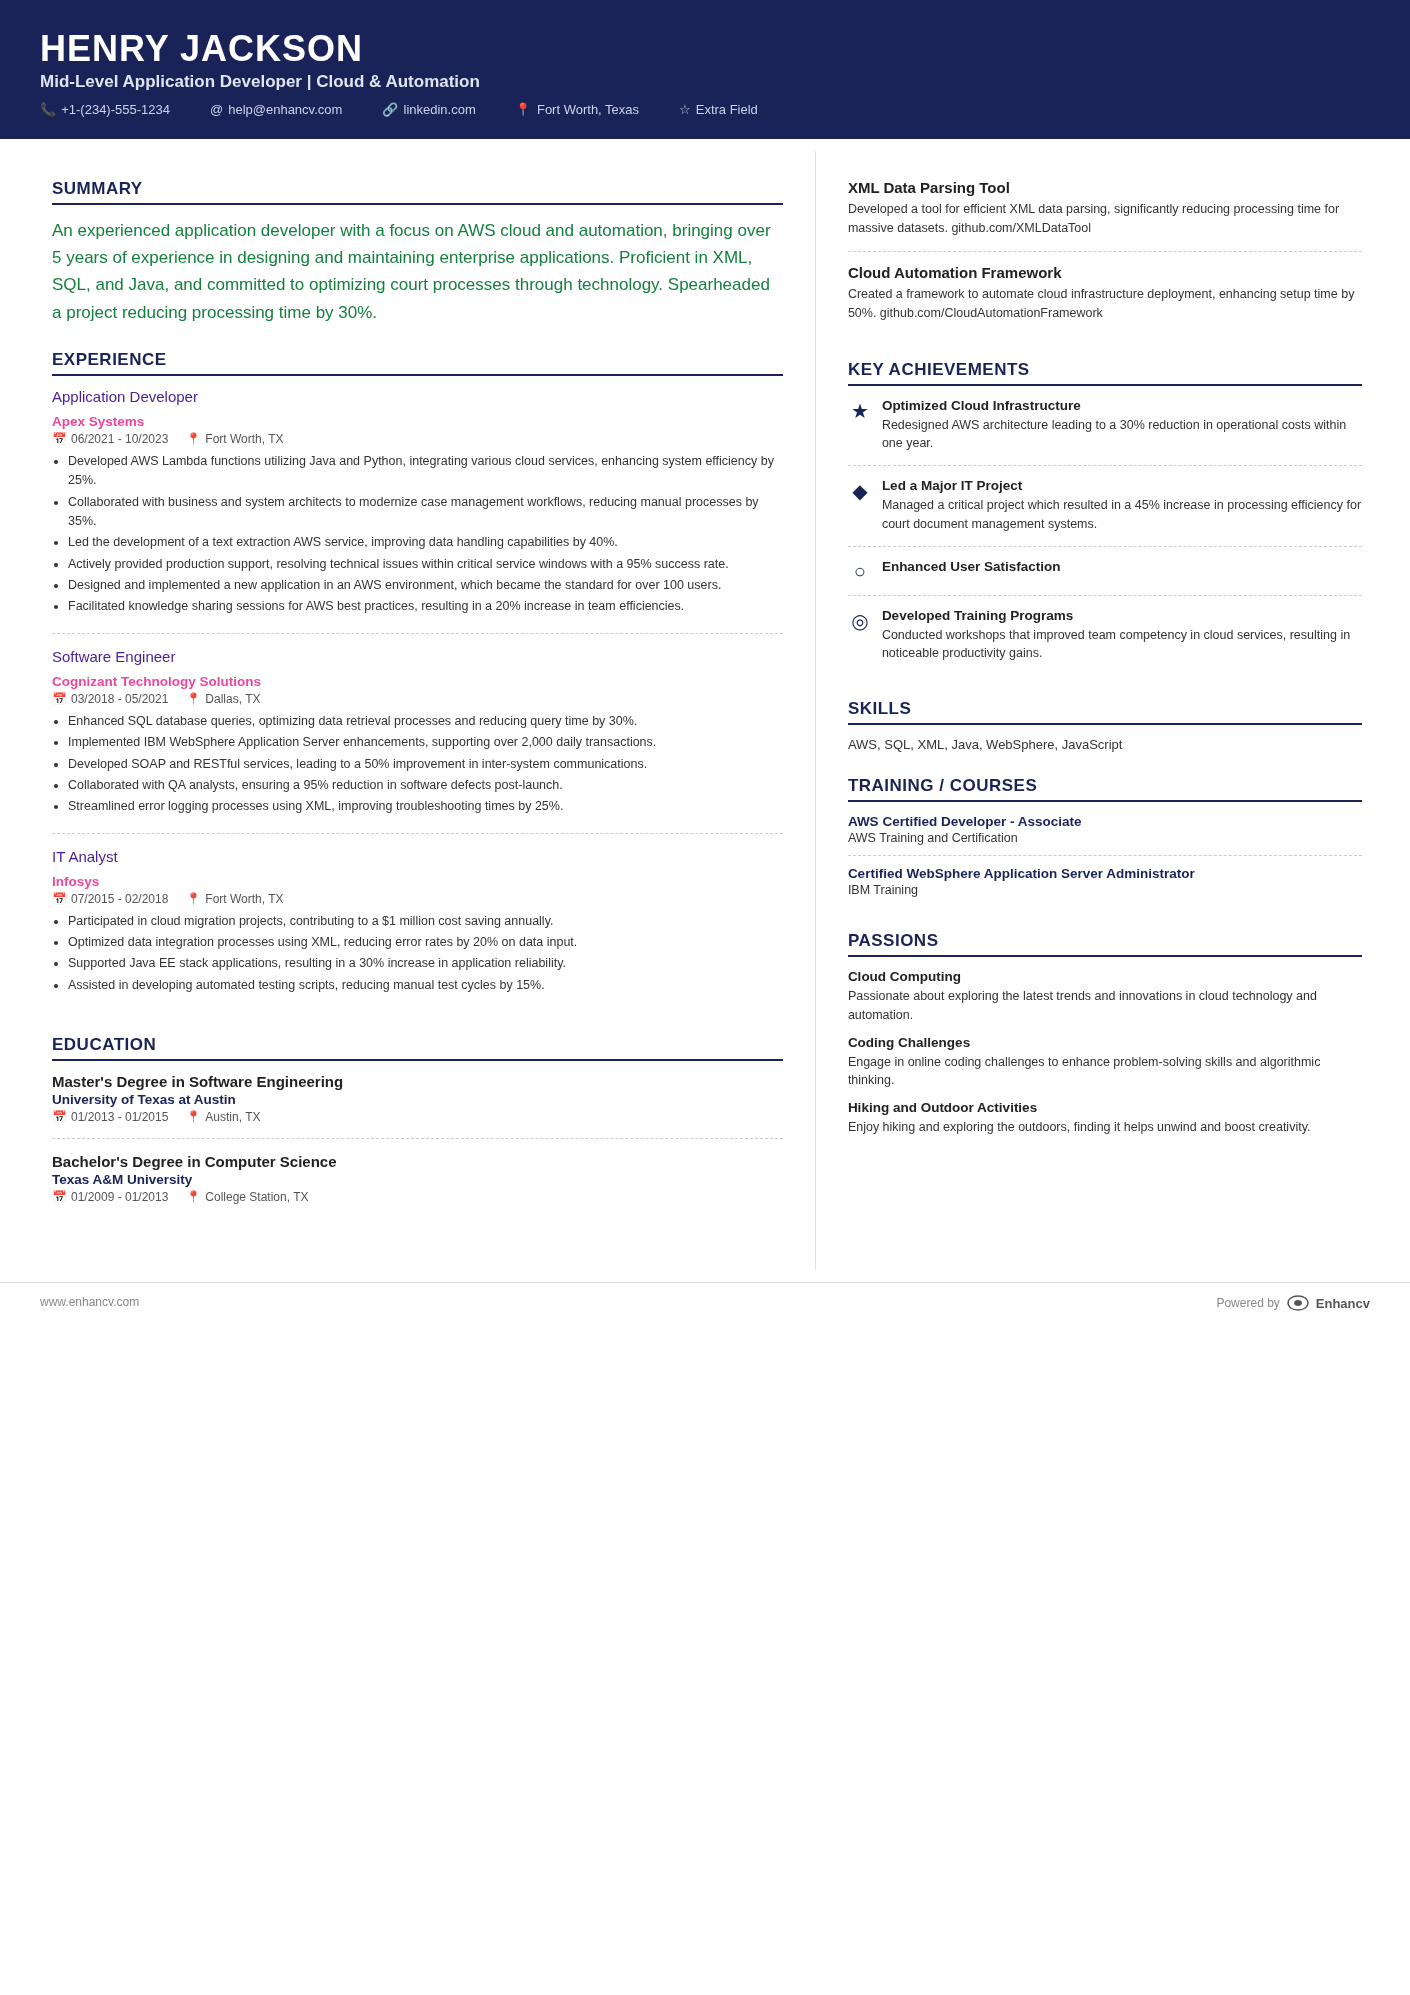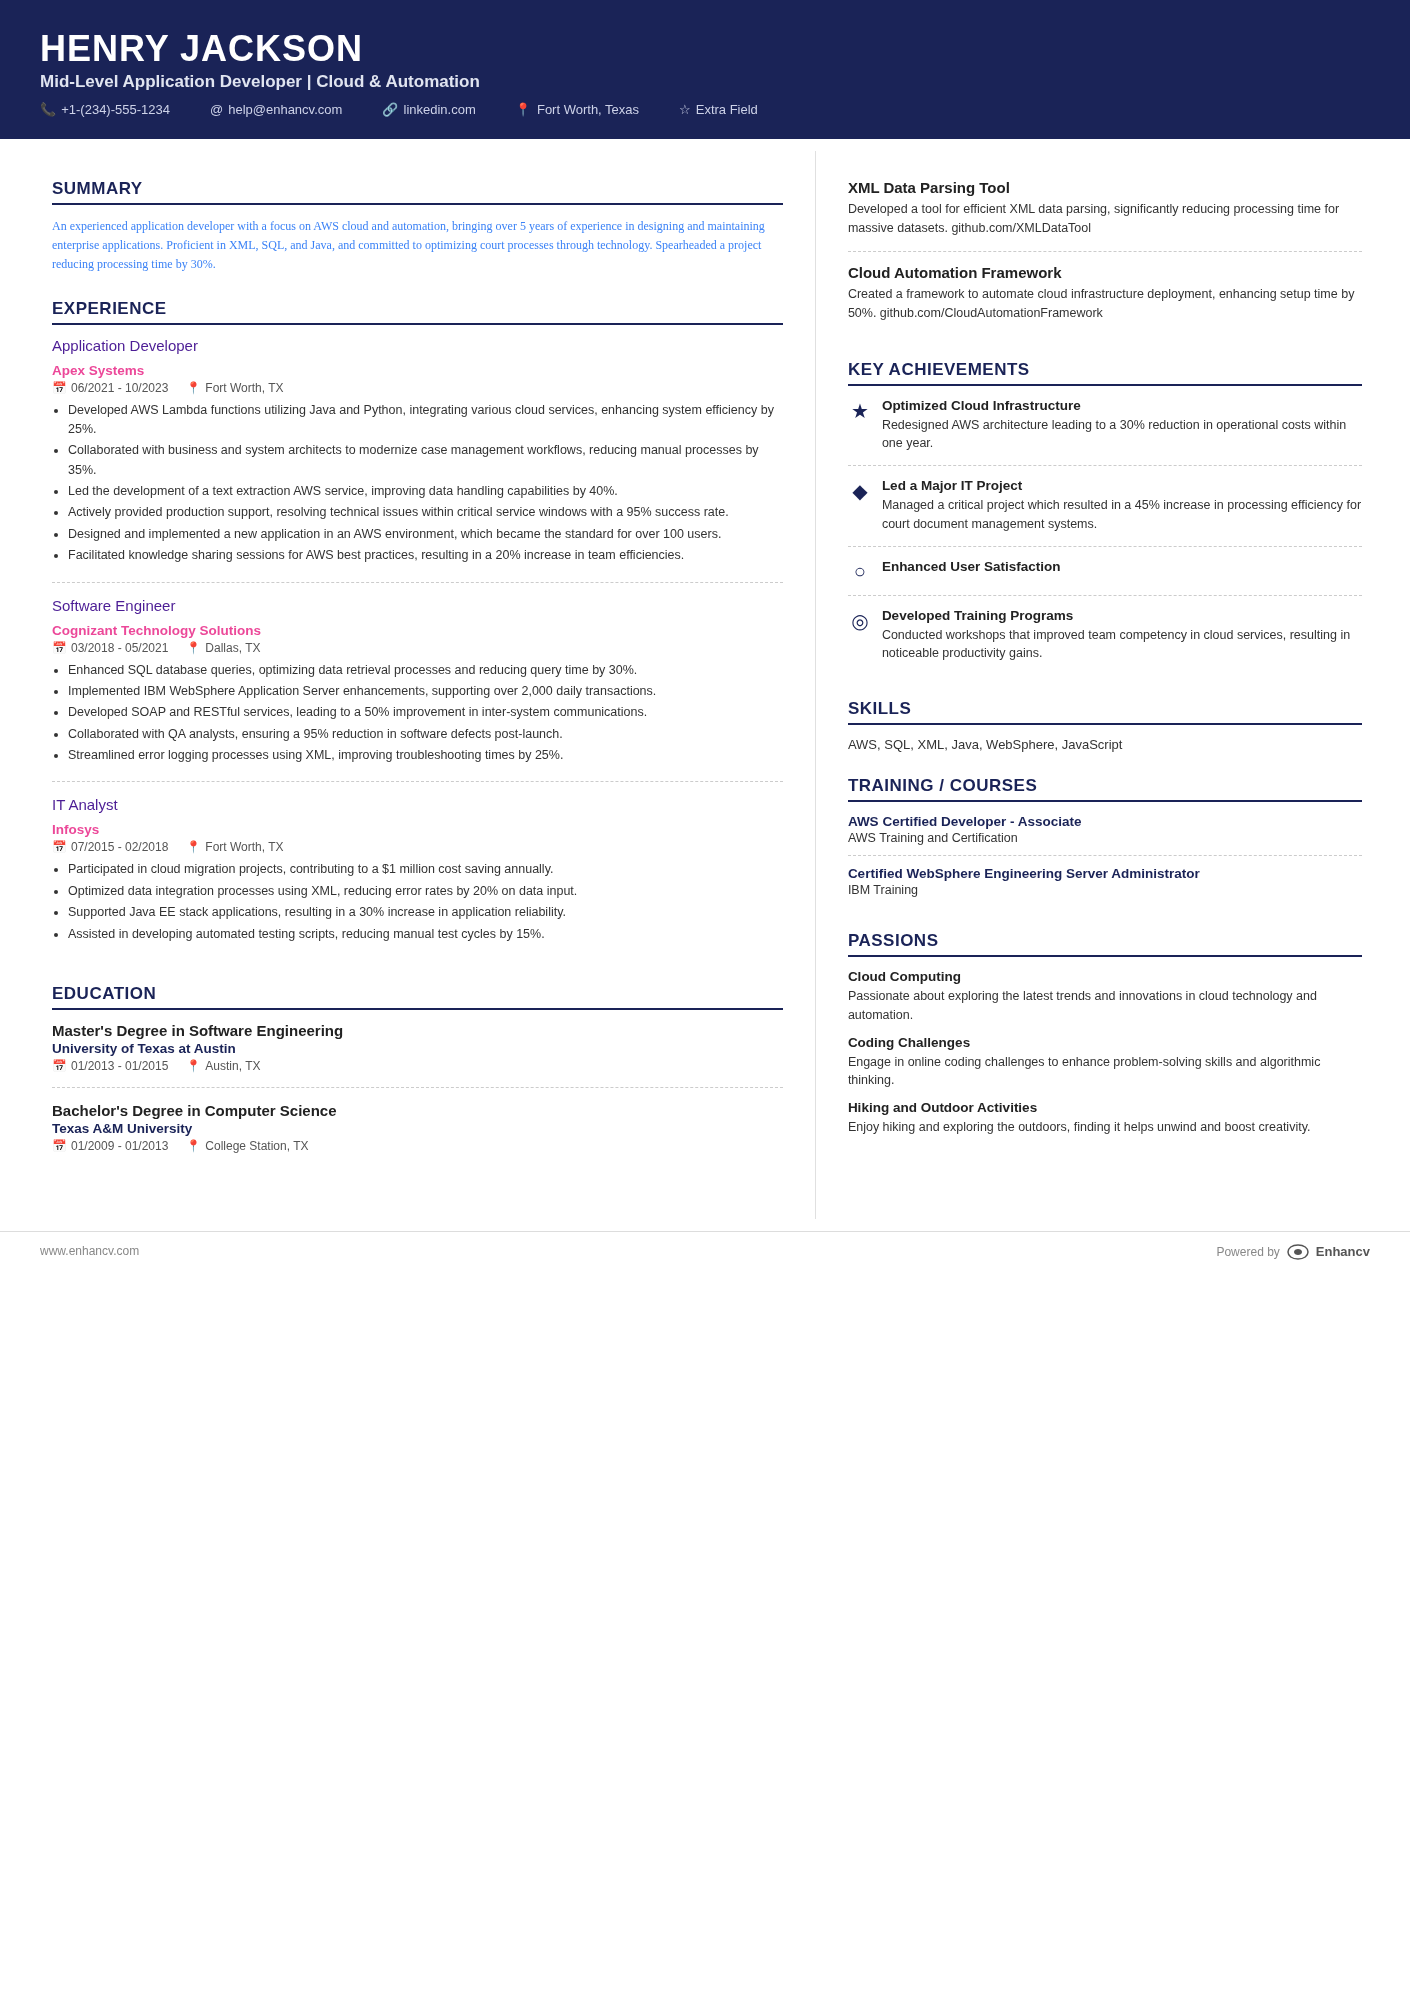--- a/index.html
+++ b/index.html
@@ -64,24 +64,23 @@
       color: #1a2357;
       border-bottom: 2.5px solid #1a2357;
       padding-bottom: 4px;
       margin-bottom: 12px;
       letter-spacing: 0.5px;
     }
     .section {
       margin-bottom: 24px;
     }
     .summary-text {
-      font-size: 12px;
+      font-size: 17px;
       line-height: 1.6;
-      color: #3b82f6;
-      font-family: Liberation Serif, serif;
+      color: #15803d;
     }
     
     .job-title {
       font-size: 15px;
       font-weight: 400;
       color: #4c1d95;
       margin-bottom: 2px;
     }
     .company-name {
       font-size: 13.5px;
@@ -463,21 +462,21 @@
 
     <div class="section">
       <div class="section-title">TRAINING / COURSES</div>
 
       <div class="training-item">
         <div class="training-name">AWS Certified Developer - Associate</div>
         <div class="training-org">AWS Training and Certification</div>
       </div>
 
       <div class="training-item">
-        <div class="training-name">Certified WebSphere Engineering Server Administrator</div>
+        <div class="training-name">Certified WebSphere Application Server Administrator</div>
         <div class="training-org">IBM Training</div>
       </div>
     </div>
 
     <div class="section">
       <div class="section-title">PASSIONS</div>
 
       <div class="passion-item">
         <div class="passion-title">Cloud Computing</div>
         <div class="passion-desc">Passionate about exploring the latest trends and innovations in cloud technology and automation.</div>

